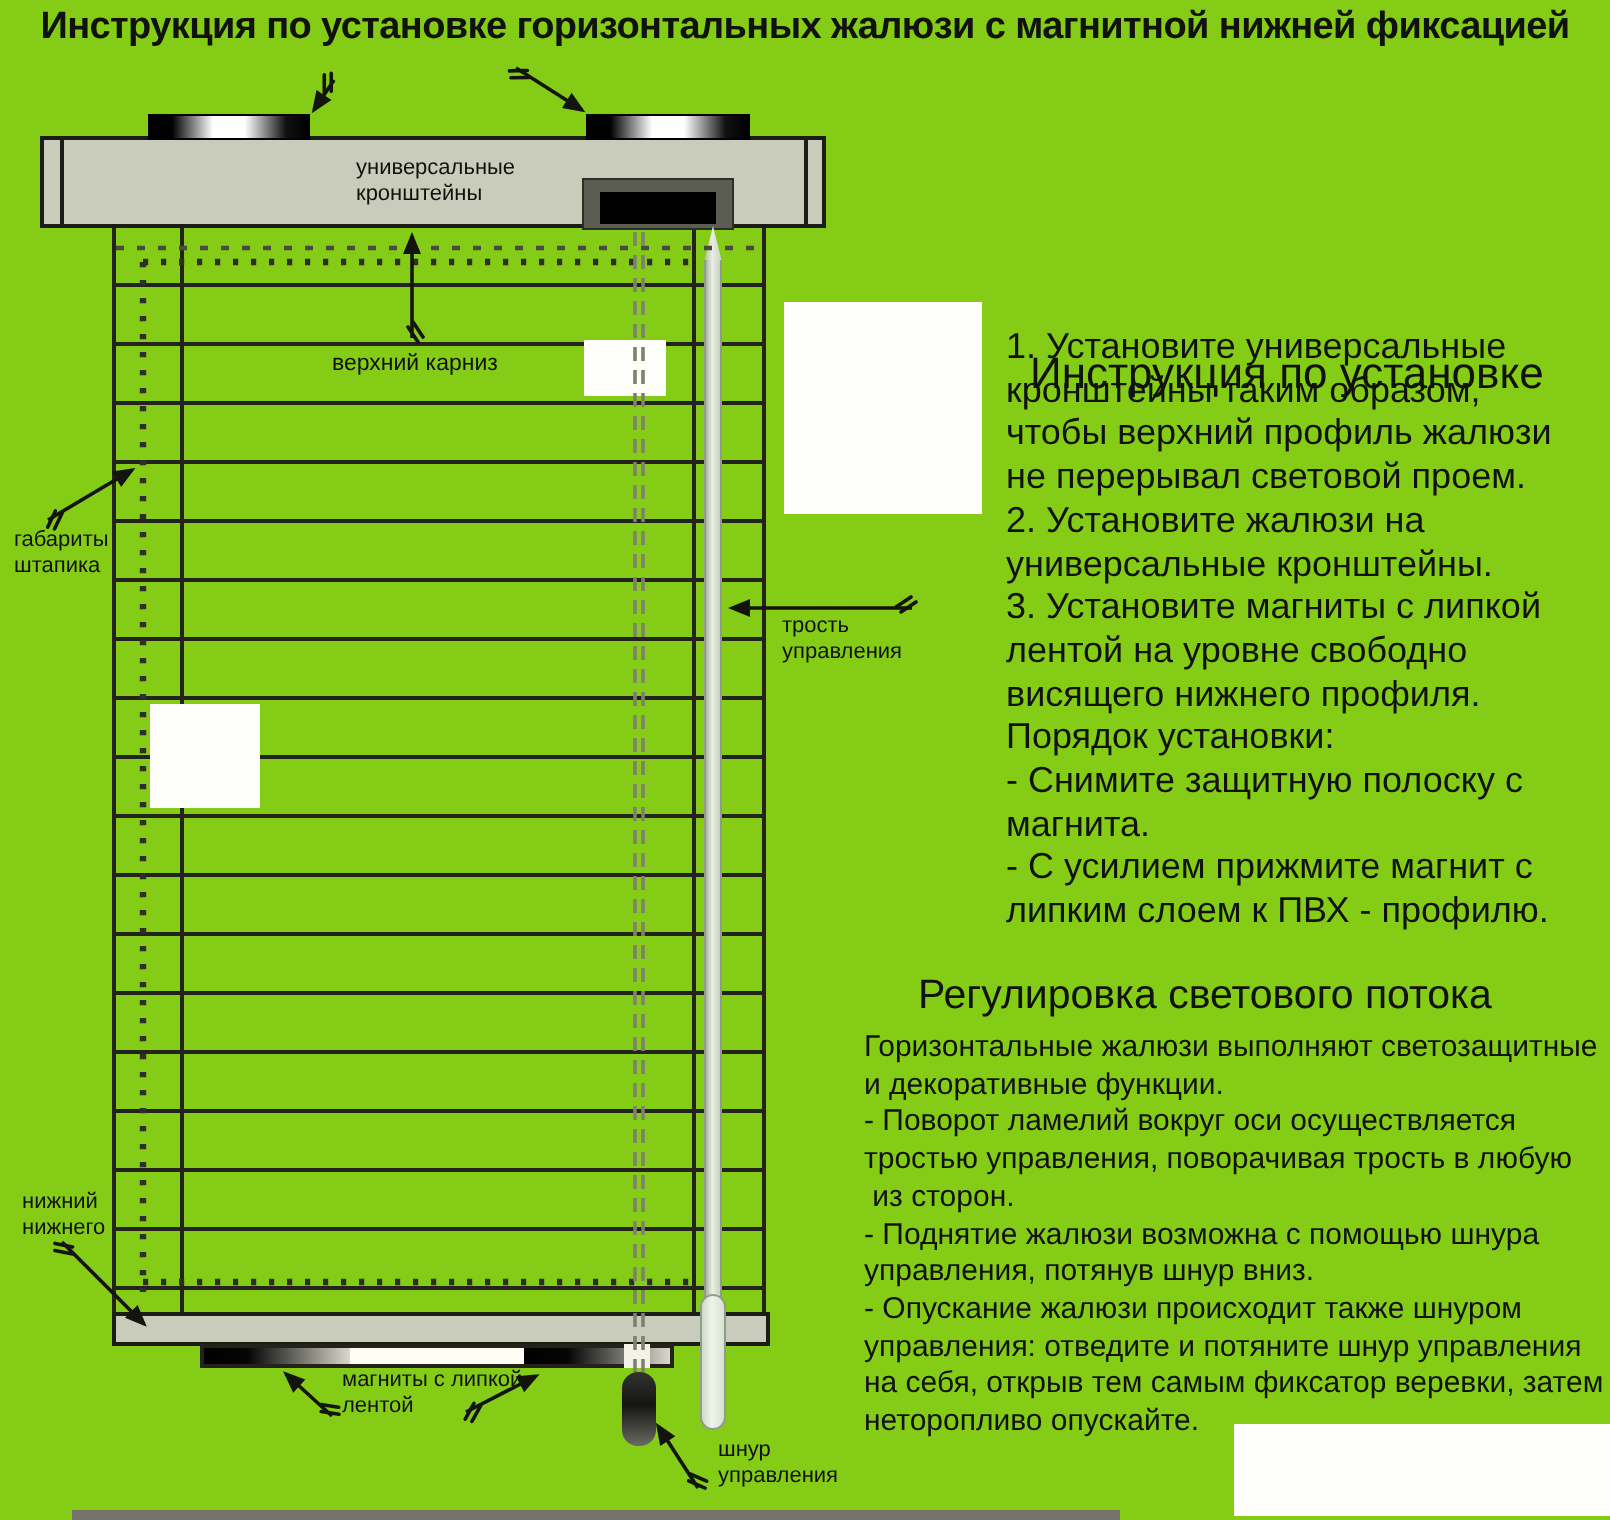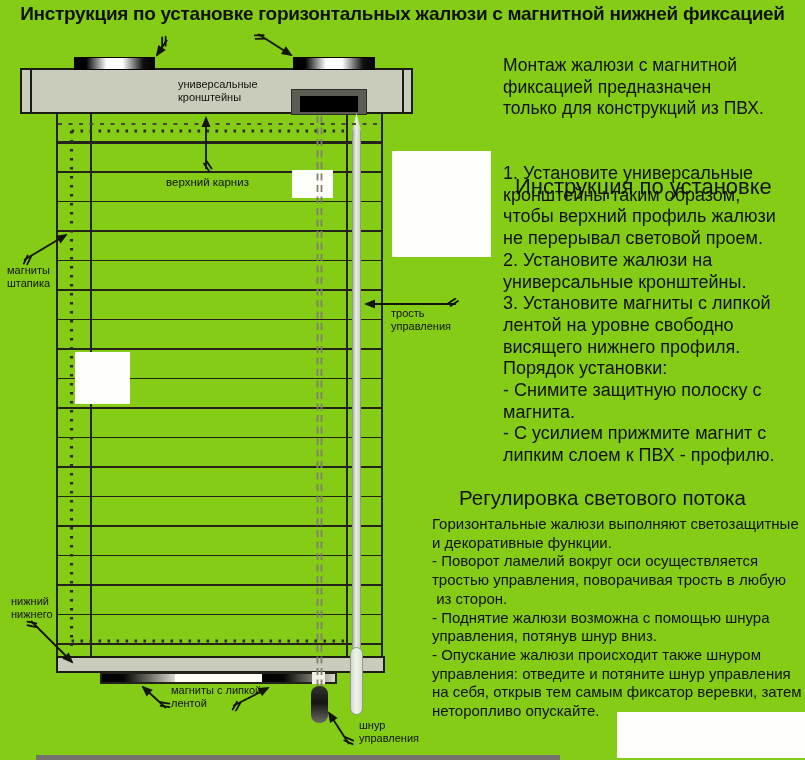--- a/index.html
+++ b/index.html
@@ -131,34 +131,31 @@
     <line class="arrow" x1="456" y1="304" x2="366" y2="304"></line>
     <line class="arrow" x1="31" y1="621" x2="72" y2="662"></line>
     <line class="arrow" x1="166" y1="708" x2="143" y2="687"></line>
     <line class="arrow" x1="233" y1="706" x2="268" y2="688"></line>
     <line class="arrow" x1="349" y1="744" x2="329" y2="713"></line>
   </svg>
 
   <div class="abs lbl lbl-brackets">универсальные
 кронштейны</div>
   <div class="abs lbl lbl-toprail">верхний карниз</div>
-  <div class="abs lbl lbl-bead">магниты
+  <div class="abs lbl lbl-bead">габариты
 штапика</div>
   <div class="abs lbl lbl-wand">трость
 управления</div>
   <div class="abs lbl lbl-botrail">нижний
 нижнего</div>
   <div class="abs lbl lbl-magnets">магниты с липкой
 лентой</div>
   <div class="abs lbl lbl-cord">шнур
 управления</div>
 
-  <div class="abs txt intro">Монтаж жалюзи с магнитной
-фиксацией предназначен
-только для конструкций из ПВХ.</div>
   <div class="abs txt h-install">Инструкция по установке</div>
   <div class="abs txt steps">1. Установите универсальные
 кронштейны таким образом,
 чтобы верхний профиль жалюзи
 не перерывал световой проем.
 2. Установите жалюзи на
 универсальные кронштейны.
 3. Установите магниты с липкой
 лентой на уровне свободно
 висящего нижнего профиля.

